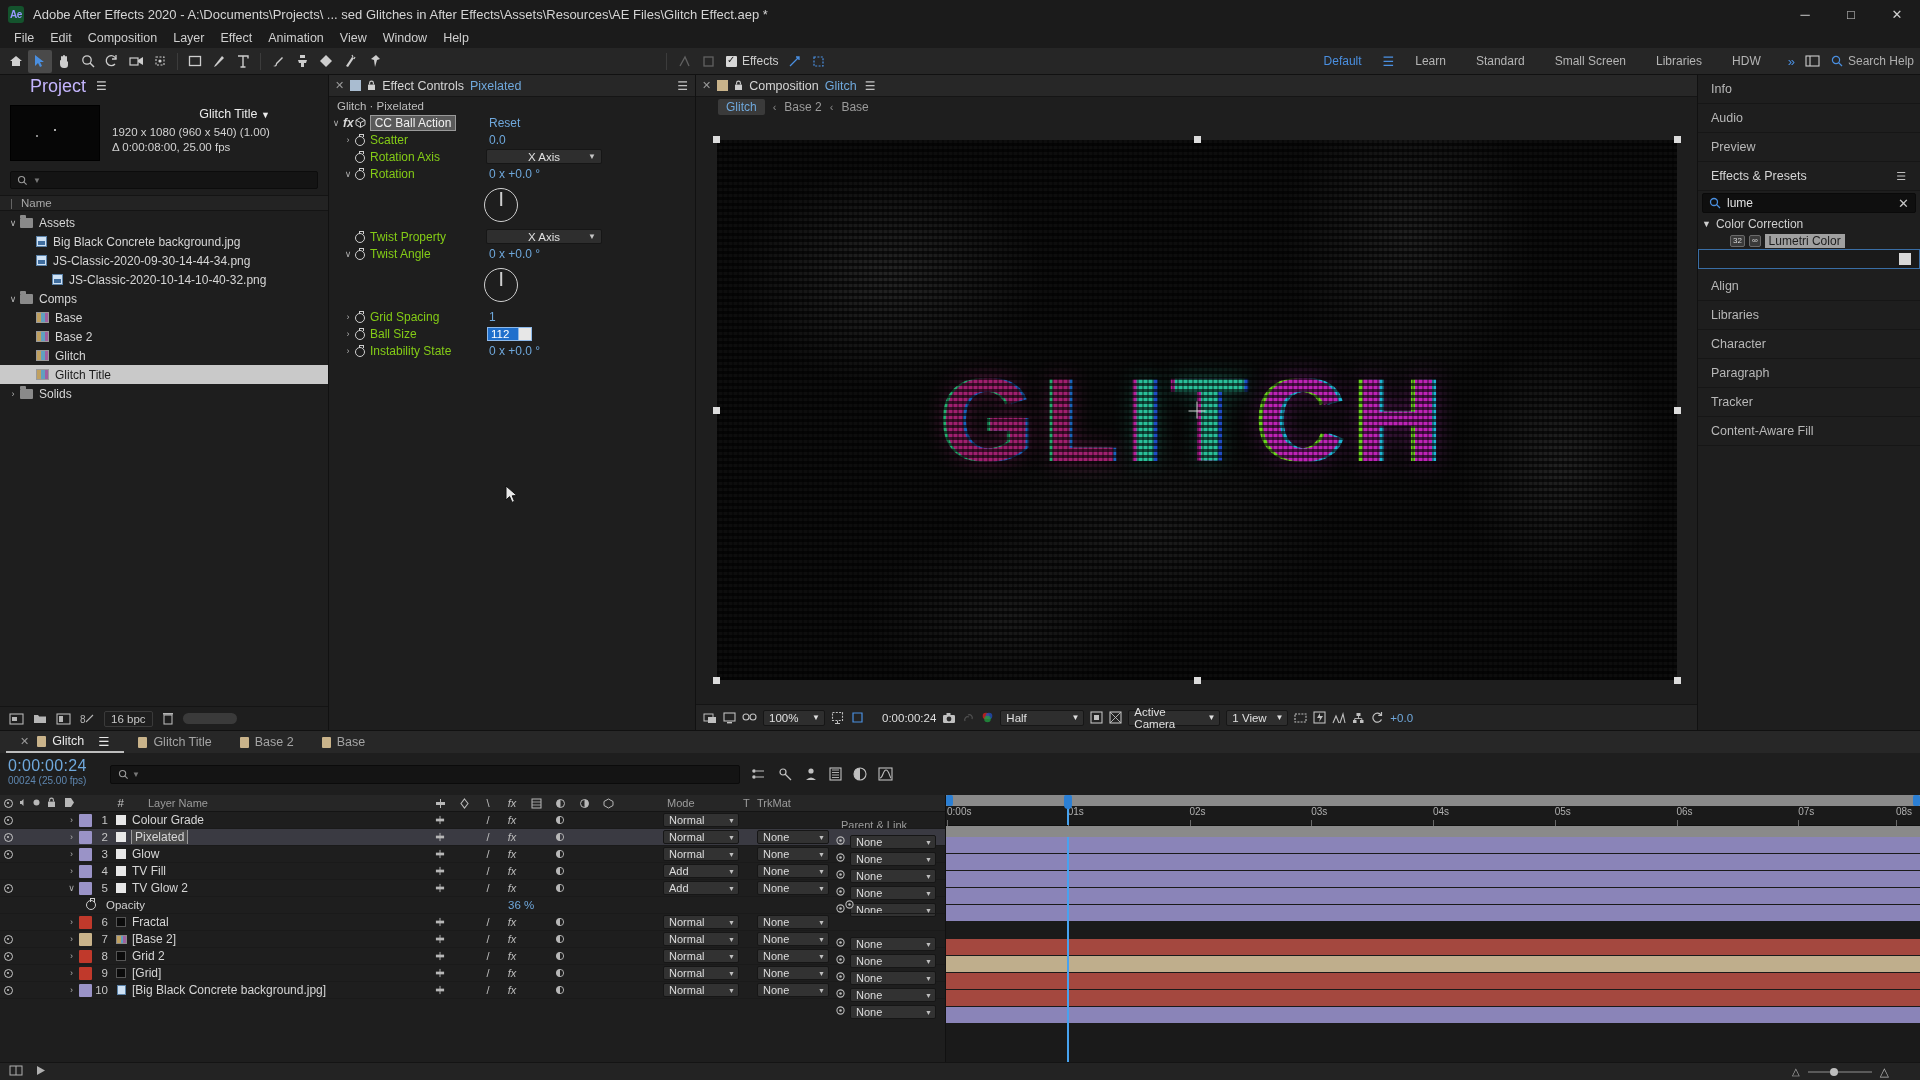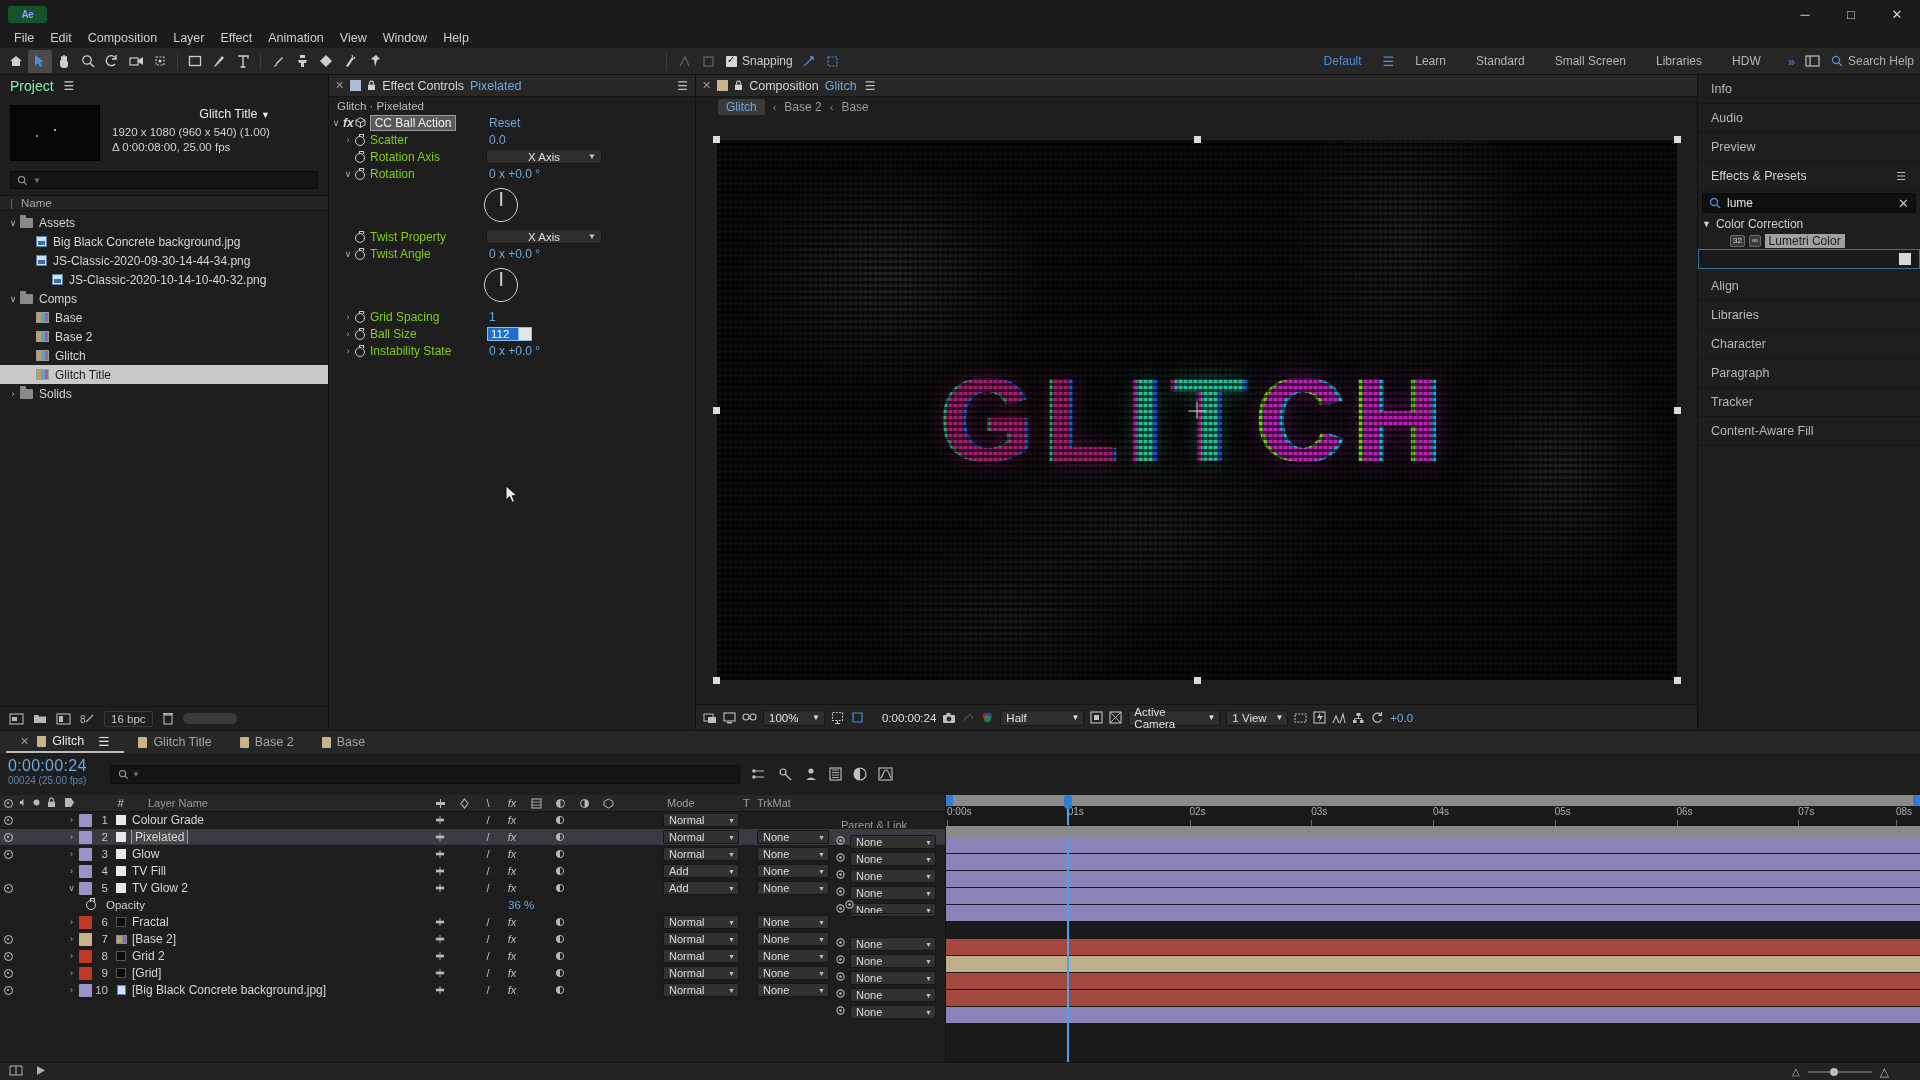--- a/index.html
+++ b/index.html
@@ -6,21 +6,21 @@
   html,body {
     width:1920px; height:1080px; overflow:hidden;
     background:#1e1e1e; color:#c8c8c8;
     font-family:"Liberation Sans", sans-serif;
     font-size:13px; -webkit-font-smoothing:antialiased;
   }
   .app { width:1920px; height:1080px; display:flex; flex-direction:column; background:#232323; }
 
   
   .titlebar { height:28px; background:#1b1b1b; display:flex; align-items:center; padding-left:8px; flex:0 0 28px; }
-  .ae-logo { width:39px; height:17px; background:#14532d; border-radius:3px; color:#9999ff;
+  .ae-logo { width:16px; height:17px; background:#14532d; border-radius:3px; color:#9999ff;
              font-size:10px; font-weight:bold; display:flex; align-items:center; justify-content:center;
              margin-right:9px; letter-spacing:-.5px;}
   .title-text { font-size:13px; color:#d4d4d4; white-space:nowrap; }
   .win-btns { margin-left:auto; display:flex; height:28px; }
   .win-btn { width:46px; height:28px; display:flex; align-items:center; justify-content:center; color:#d0d0d0; font-size:13px; }
 
   
   .menubar { height:20px; background:#1b1b1b; display:flex; align-items:center; padding-left:6px; flex:0 0 20px; }
   .menu-item { padding:0 8px; font-size:12.5px; color:#cfcfcf; line-height:20px; }
 
@@ -45,21 +45,21 @@
 
   
   .panel { background:#1e1e1e; display:flex; flex-direction:column; min-height:0; min-width:0; }
   .ptabs { height:22px; background:#272727; display:flex; align-items:center; padding:0 6px; flex:0 0 22px; border-bottom:1px solid #151515; }
   .ptab { display:flex; align-items:center; gap:6px; font-size:12.5px; color:#d5d5d5; }
   .ptab .x { color:#9a9a9a; font-size:11px; }
   .pmenu { margin-left:auto; color:#c0c0c0; font-size:12px; letter-spacing:1px; }
 
   
   .proj-head { height:22px; display:flex; align-items:center; padding:0 10px; background:#1e1e1e; flex:0 0 22px;}
-  .proj-head .lbl { font-size:14px; color:#86efac; }
+  .proj-head .lbl { font-size:18px; color:#c4b5fd;margin-left:20px; }
   .proj-head .burger { margin-left:10px; color:#c8c8c8; letter-spacing:1px; font-size:12px;}
   .proj-info { display:flex; padding:8px 10px 6px 10px; gap:12px; flex:0 0 auto;}
   .thumb { width:90px; height:56px; background:#000; border:1px solid #000; flex:0 0 90px; position:relative; overflow:hidden;}
   .thumb .noise { position:absolute; inset:0;
      background:
        radial-gradient(1px 1px at 22px 22px, #2ad 60%, transparent 61%),
        radial-gradient(1px 1px at 30px 26px, #f2c 60%, transparent 61%),
        radial-gradient(1px 1px at 38px 20px, #6f6 60%, transparent 61%),
        radial-gradient(1px 1px at 46px 30px, #7af 60%, transparent 61%),
        radial-gradient(1px 1px at 54px 24px, #d4f 60%, transparent 61%),
@@ -238,20 +238,21 @@
   .zbar .knob { position:absolute; left:22px; top:-3px; width:8px; height:8px; background:#bdbdbd; border-radius:50%; }
   .cursor-arrow { position:absolute; z-index:99; pointer-events:none; }
 </style>
 </head>
 <body>
 
 <div class="app">
 
   <div class="titlebar">
     <div class="ae-logo">Ae</div>
+    <div class="title-text">Adobe After Effects 2020 - A:\Documents\Projects\ ... sed Glitches in After Effects\Assets\Resources\AE Files\Glitch Effect.aep *</div>
     <div class="win-btns">
       <div class="win-btn">─</div>
       <div class="win-btn">□</div>
       <div class="win-btn close">✕</div>
     </div>
   </div>
 
   <div class="menubar" id="menubar">
       <div class="menu-item">File</div>
       <div class="menu-item">Edit</div>
@@ -355,21 +356,21 @@
           <path d="M2 11 L7 2 L11 11" fill="none" stroke="#cdcdcd" stroke-width="1.3"></path>
         </svg>
       </div>
     <div class="tool" style="opacity:.35">
       <svg width="13" height="13" viewBox="0 0 13 13">
           <rect x="2" y="2" width="9" height="9" fill="none" stroke="#cdcdcd" stroke-width="1.3"></rect>
         </svg>
       </div>
     <div class="snapping">
       <span class="chk"></span>
-      <span>Snapping</span>
+      <span>Effects</span>
     </div>
     <div class="tool" style="margin-left:4px">
       <svg width="13" height="13" viewBox="0 0 13 13">
           <path d="M2 11 L11 2 M8 2h3v3" fill="none" stroke="#4a8fe0" stroke-width="1.3"></path>
         </svg>
       </div>
     <div class="tool">
       <svg width="13" height="13" viewBox="0 0 13 13">
           <rect x="2" y="2" width="9" height="9" fill="none" stroke="#4a8fe0" stroke-width="1.2" stroke-dasharray="2 1.4"></rect>
         </svg>

